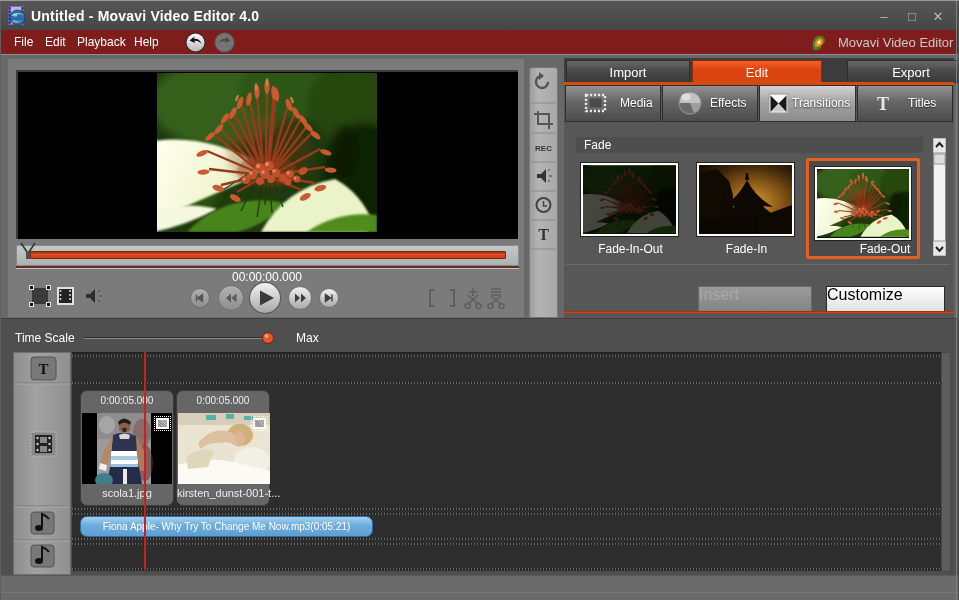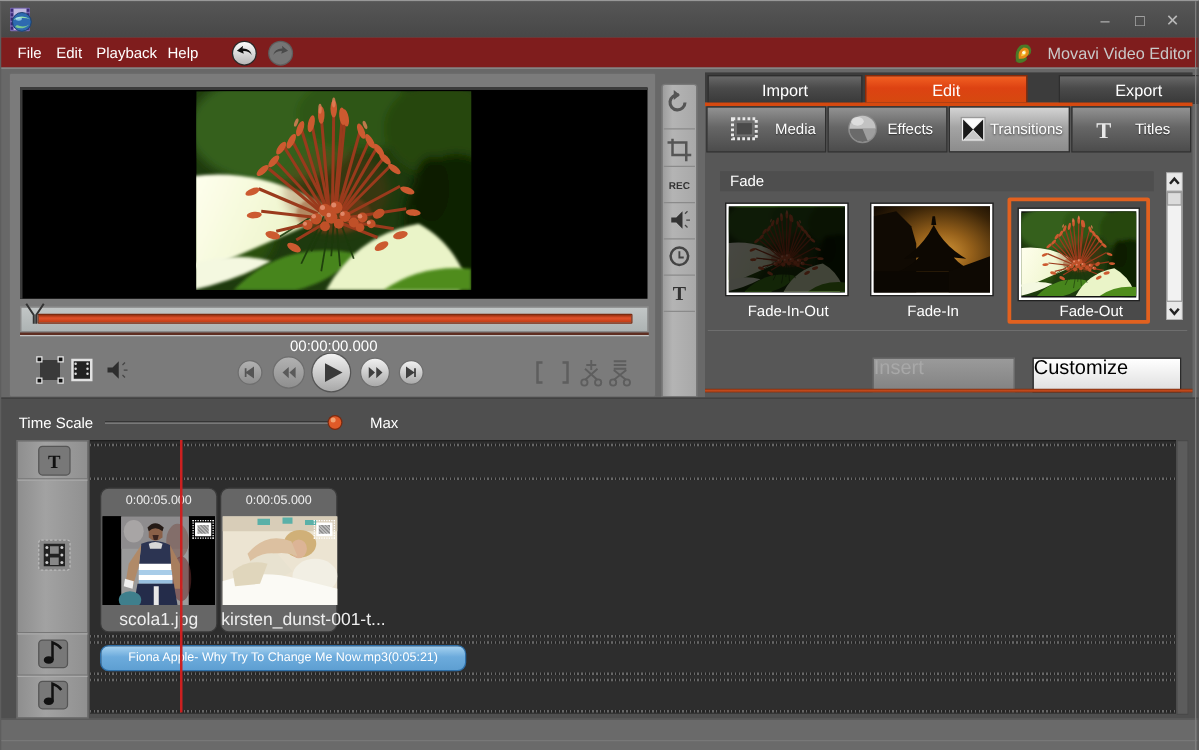--- a/index.html
+++ b/index.html
@@ -54,21 +54,21 @@
 
 #tlsection { left:0; top:318px; width:959px; height:257px; background:#4f4f4f; border-top:1px solid #3e3e3e; }
 #timescale-row { left:0; top:318px; width:959px; height:34px; }
 #tracks { left:72px; top:352px; width:869px; height:219px; background:#2d2d2d; border-top:1px solid #1e1e1e; }
 #theader { left:13px; top:352px; width:58px; height:223px; background:linear-gradient(90deg,#8e8e8e,#a2a2a2 40%,#909090); border:1px solid #6e6e6e; }
 .dotline { position:absolute; left:0; width:869px; height:2px; background:repeating-linear-gradient(90deg,#686868 0 1px,#262626 1px 3px); }
 
 .clip { position:absolute; top:37px; width:94px; height:116px; background:#666; border:1px solid #3a3a3a; border-radius:7px; }
 .cliptime { position:absolute; top:4px; width:100%; text-align:center; color:#eee; font-size:10px; }
 .clipimg { position:absolute; left:1px; top:22px; width:90px; height:71px; background:#000; }
-.clipname { position:absolute; top:96px; width:100%; text-align:center; color:#eee; font-size:14px; white-space:nowrap; }
+.clipname { position:absolute; top:96px; width:100%; text-align:center; color:#eee; font-size:11px; white-space:nowrap; }
 .stampicon { position:absolute; width:13px; height:11px; background:#fff; outline:1px dotted #fff; outline-offset:1px; }
 .stampicon::after { content:''; position:absolute; left:2px; top:2px; width:9px; height:7px; background:repeating-linear-gradient(45deg,#909090 0 1px,#b8b8b8 1px 2px); }
 
 #audioclip { position:absolute; left:8px; top:163px; width:293px; height:21px; background:linear-gradient(#a6d2f0,#6cabdc 45%,#5e9fd2); border:1px solid #2e6ea6; border-radius:7px; color:#fff; font-size:10px; text-align:center; line-height:19px; }
 #playhead { left:144px; top:352px; width:2px; height:218px; background:#cc2020; }
 #statusbar { left:0; top:575px; width:959px; height:25px; background:#6a6a6a; border-top:1px solid #5a5a5a; }
 </style>
 </head>
 <body>
 <div id="win">
@@ -90,20 +90,21 @@
           <rect x="14.5" y="11.8" width="2" height="2.4"></rect>
           <rect x="14.5" y="15.4" width="2" height="2.4"></rect>
       </g>
       <circle cx="10.5" cy="11.5" r="7.5" fill="#2e6ab0"></circle>
       <path d="M3.5 10 Q10 4.5 17.5 9.5 Q12 7.5 7 9 Q4.5 9.8 3.5 10 Z" fill="#90e0a8"></path>
       <path d="M5 15.5 Q11 18.5 16.5 13.5 Q12 16.5 6.5 14 Z" fill="#78c890"></path>
       <ellipse cx="8" cy="9" rx="2.5" ry="1.5" fill="#b0e8f8" opacity="0.7"></ellipse>
       <circle cx="10.5" cy="11.5" r="7.5" fill="none" stroke="#1a4070" stroke-width="0.8"></circle>
     </svg>
 
+    <div class="abs" id="title-text">Untitled - Movavi Video Editor 4.0</div>
     <div class="abs winbtn" style="left:877px;">–</div>
     <div class="abs winbtn" style="left:905px;">□</div>
     <div class="abs winbtn" style="left:931px;">✕</div>
   </div>
 
   <div class="abs" id="menubar">
     <div class="abs menu-item" style="left:14px;">File</div>
     <div class="abs menu-item" style="left:45px;">Edit</div>
     <div class="abs menu-item" style="left:77px;">Playback</div>
     <div class="abs menu-item" style="left:134px;">Help</div>
@@ -294,21 +295,21 @@
     <div class="abs thumbcell" style="left:17px;">
       <div class="thumbimg" id="th1"></div>
       <div class="thumblabel">Fade-In-Out</div>
     </div>
     <div class="abs thumbcell" style="left:133px;">
       <div class="thumbimg" id="th2"></div>
       <div class="thumblabel">Fade-In</div>
     </div>
     <div class="abs" id="selthumb">
       <div class="thumbimg" style="left:6px;top:6px;width:96px;height:73px;"></div>
-      <div class="thumblabel" style="left:0;top:81px;width:128px;">Fade-Out</div>
+      <div class="thumblabel" style="left:12px;top:81px;width:128px;">Fade-Out</div>
     </div>
 
     <svg class="abs" style="left:19px;top:107px" width="93" height="69" viewBox="0 0 220 159">
       <use href="#flw"></use>
       <rect width="220" height="159" fill="#000" opacity="0.72"></rect>
     </svg>
     <svg class="abs" style="left:135px;top:107px" width="93" height="69" viewBox="0 0 93 69">
       <defs>
           <radialGradient id="sun" cx="0.58" cy="0.55" r="0.75">
         <stop offset="0" stop-color="#d89a3a"></stop>

